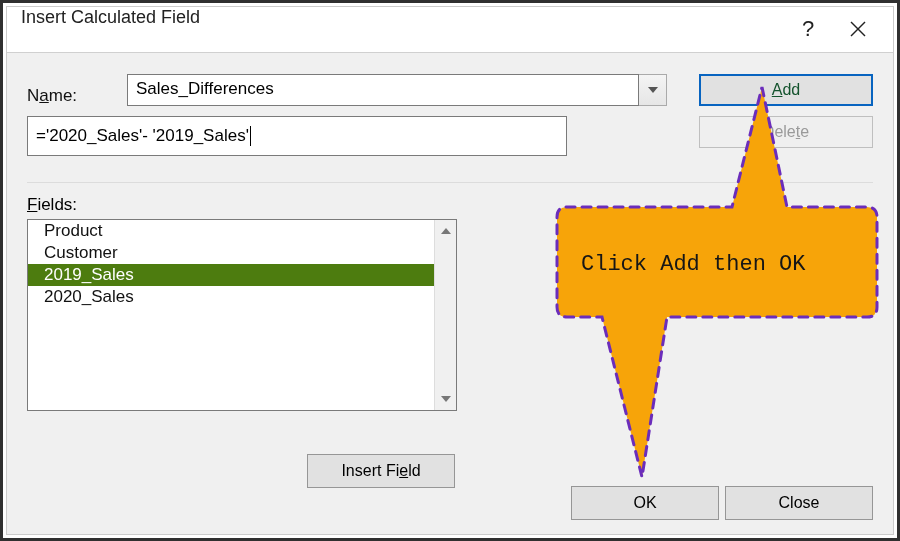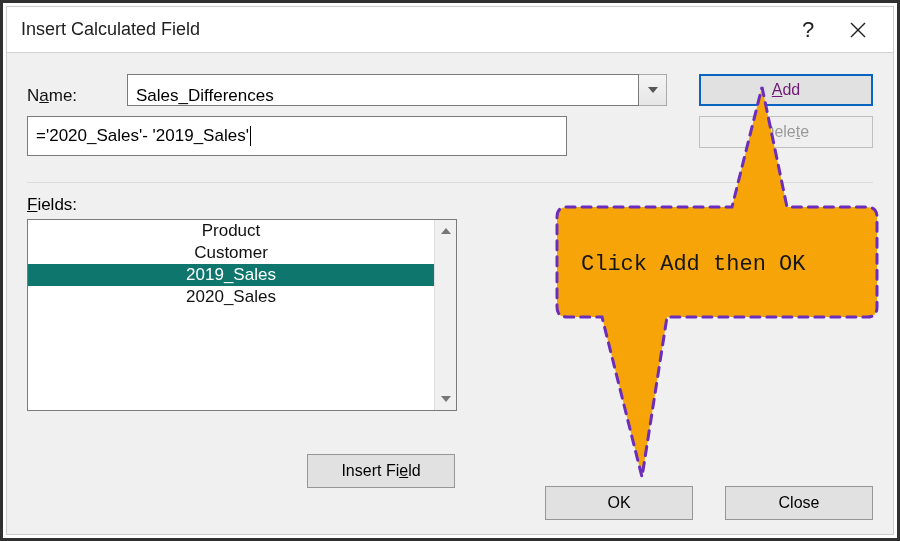--- a/index.html
+++ b/index.html
@@ -21,21 +21,21 @@
     position: absolute;
     top: 3px; left: 3px; right: 3px; bottom: 3px;
     background: #f0f0f0;
     border: 1px solid #ccc;
   }
   .titlebar {
     height: 46px;
     background: #fff;
     border-bottom: 1px solid #d0d0d0;
     display: flex;
-    align-items: center;
+    align-items: flex-start;
     padding: 0 10px 0 14px;
     font-size: 18px;
     color: #222;
   }
   .title-text { flex: 1; }
   .tb-btn {
     width: 50px; height: 44px;
     display: flex; align-items: center; justify-content: center;
     color: #222;
   }
@@ -60,21 +60,21 @@
   .name-wrap {
     display: flex;
     width: 540px;
     height: 32px;
   }
   .select-input {
     flex: 1;
     height: 32px;
     background: #fff;
     border: 1px solid #7a7a7a;
-    padding: 11px 8px;
+    padding: 4px 8px;
     font-size: 17px;
   }
   .select-btn {
     width: 28px; height: 32px;
     border: 1px solid #aaa;
     border-left: none;
     background: linear-gradient(#f4f4f4,#e6e6e6);
     display: flex; align-items: center; justify-content: center;
   }
   .formula-input {
@@ -93,21 +93,21 @@
     vertical-align: middle;
     margin-left:1px;
   }
   .add-btn {
     position: absolute;
     top: 0; right: 0;
     width: 174px; height: 32px;
     border: 2px solid #0864c0;
     background: #e1e1e1;
     font-size: 16px;
-    color: #701a75;
+    color: #14532d;
     text-align: center;
     line-height: 28px;
   }
   .del-btn {
     position: absolute;
     top: 42px; right: 0;
     width: 174px; height: 32px;
     border: 1px solid #bfbfbf;
     background: #efefef;
     color: #9a9a9a;
@@ -134,24 +134,23 @@
   .lb-items {
     position: absolute;
     top: 0; left: 0; right: 22px; bottom: 0;
     font-size: 17px;
   }
   .lb-item {
     padding: 0 16px;
     height: 22px;
     line-height: 22px;
     color: #111;
-    text-align: center;
   }
   .lb-item.selected {
-    background: #0f766e;
+    background: #4d7c0f;
     color: #fff;
   }
   .lb-scroll {
     position: absolute;
     top: 0; right: 0; bottom: 0;
     width: 22px;
     background: #f0f0f0;
     border-left: 1px solid #ddd;
     display: flex; flex-direction: column; justify-content: space-between;
   }
@@ -166,21 +165,21 @@
     background: #e1e1e1;
     border: 1px solid #969696;
     font-size: 16px;
     text-align: center;
     line-height: 32px;
   }
   .footer {
     position: absolute;
     bottom: 14px; right: 20px;
     display: flex;
-    gap: 32px;
+    gap: 6px;
   }
   .fbtn {
     width: 148px; height: 34px;
     background: #e1e1e1;
     border: 1px solid #969696;
     font-size: 16px;
     text-align: center;
     line-height: 32px;
   }
   

